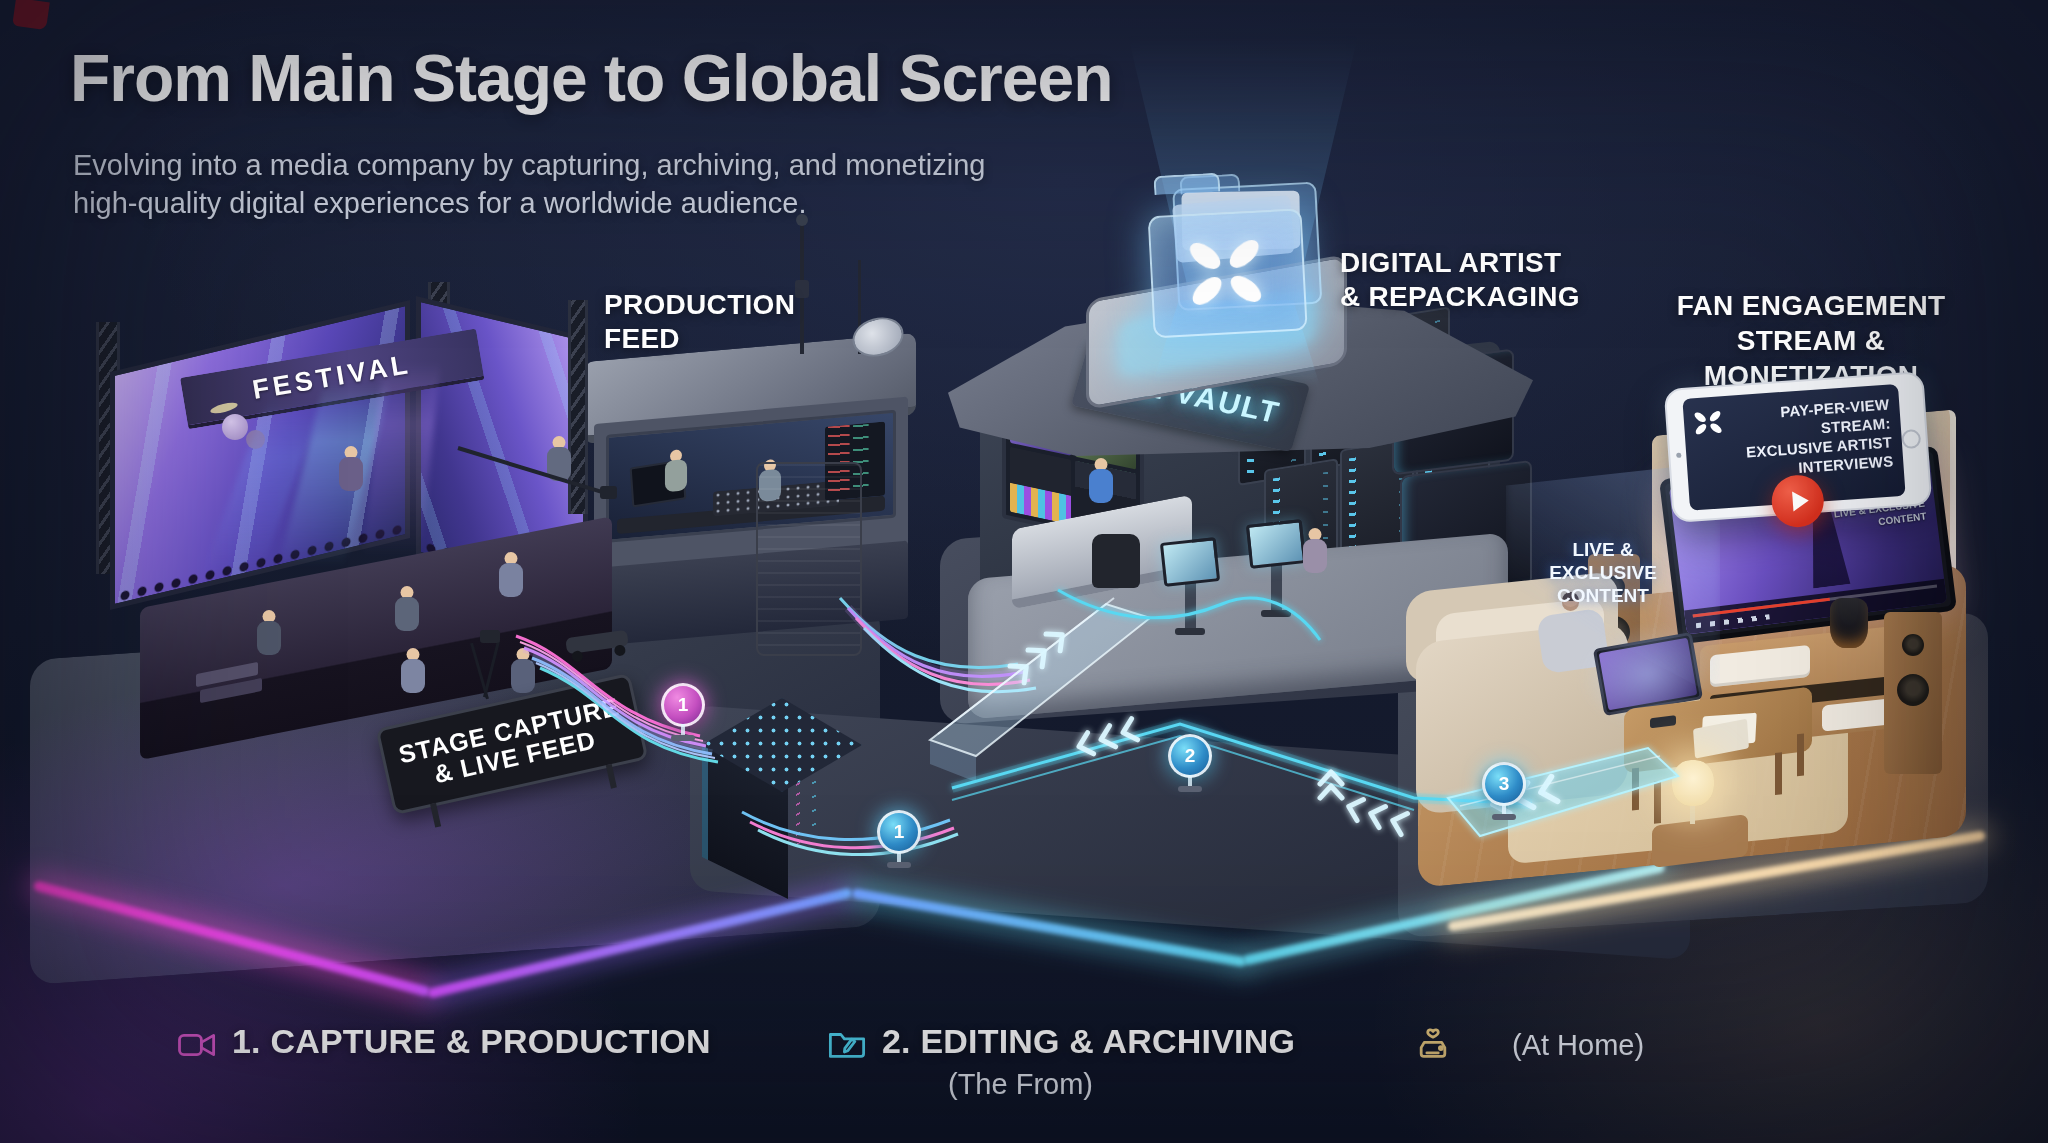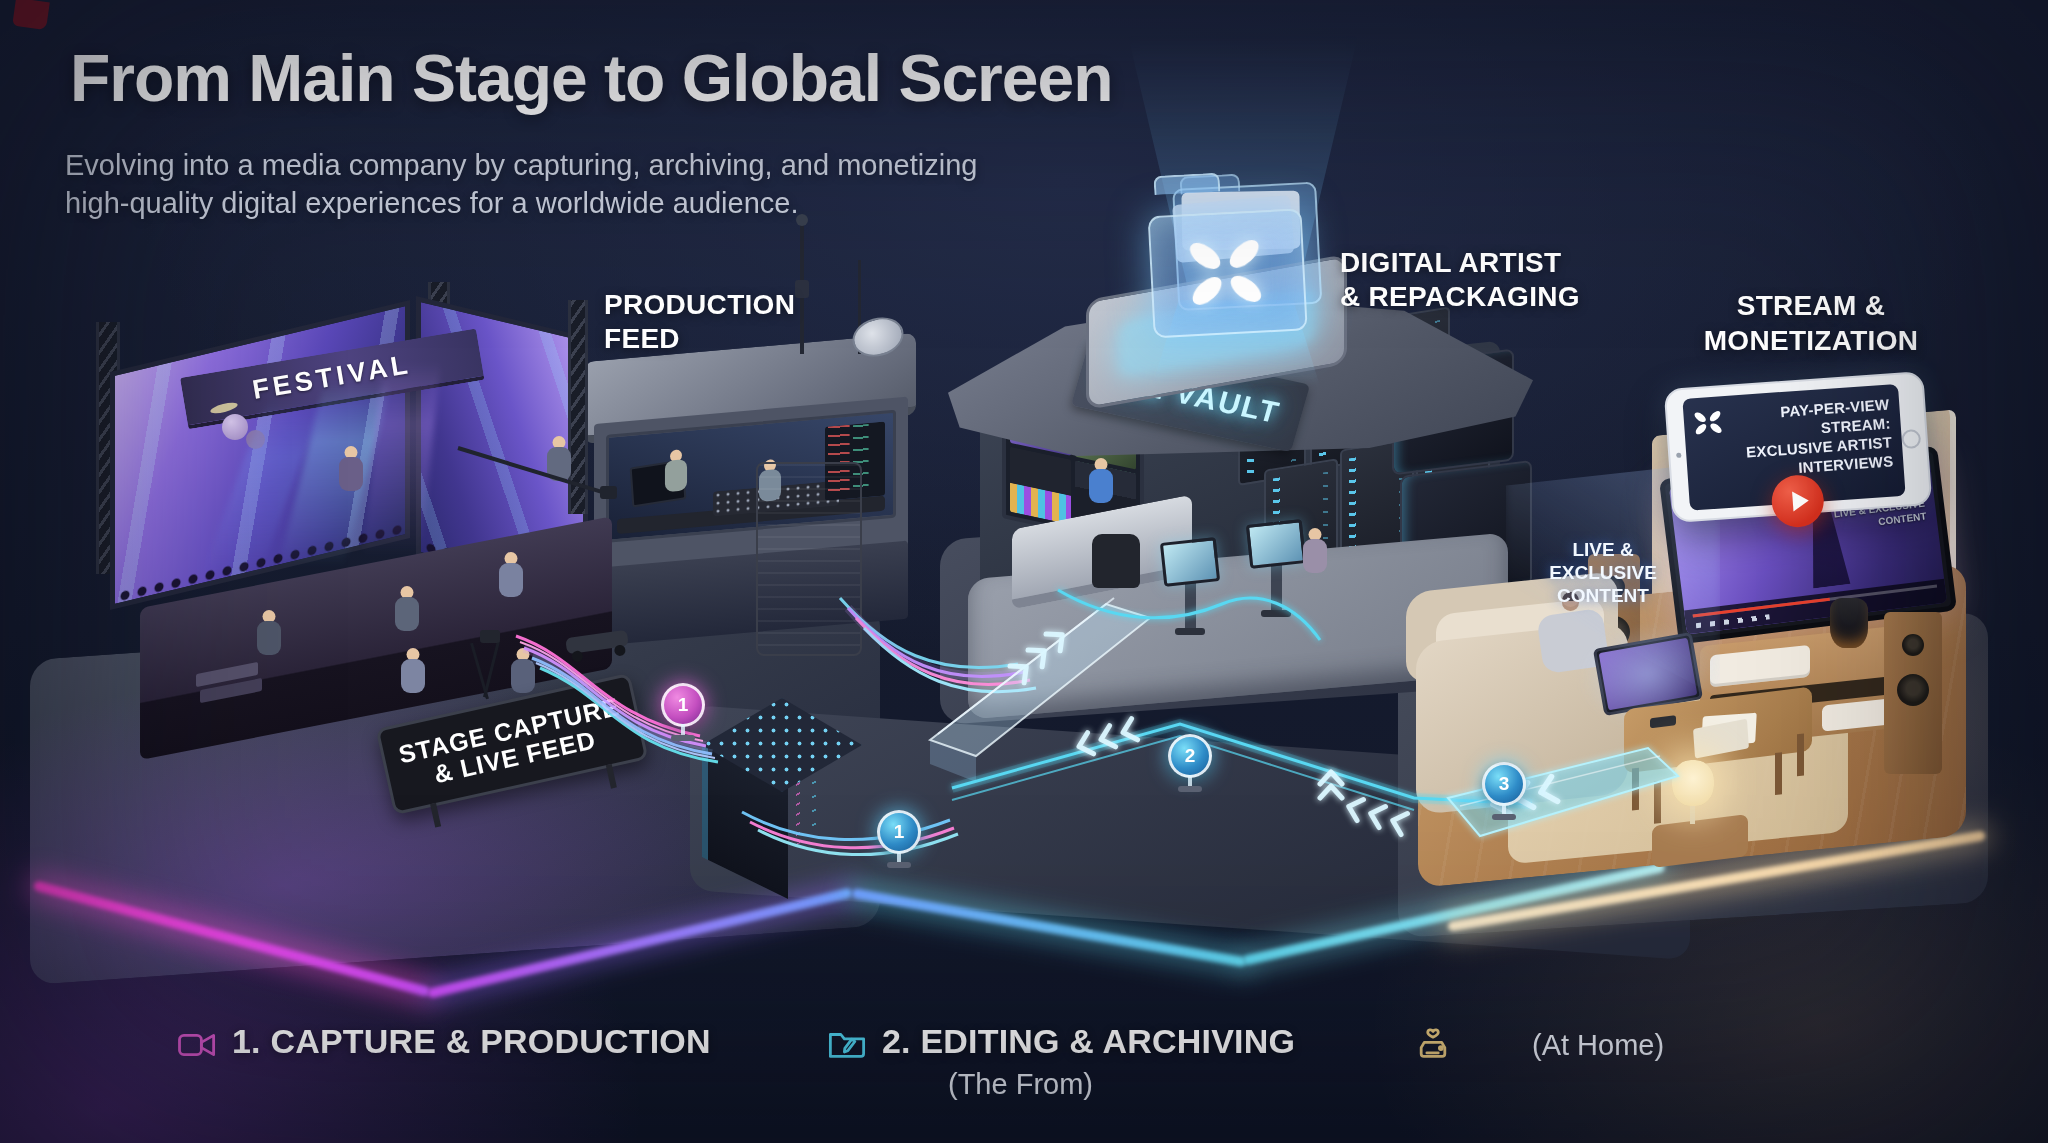--- a/index.html
+++ b/index.html
@@ -9,21 +9,21 @@
       radial-gradient(1500px 760px at 52% 16%, #232c49 0%, rgba(35,44,73,0) 62%),
       radial-gradient(900px 620px at 5% 97%, rgba(150,62,200,.34), rgba(0,0,0,0) 60%),
       radial-gradient(760px 520px at 89% 90%, rgba(255,195,125,.12), rgba(0,0,0,0) 60%),
       linear-gradient(180deg,#1a2138 0%,#151b2e 55%,#0f1526 100%);}
   .abs{position:absolute;}
   i,em{font-style:normal;}
 
   
   .corner-mark{left:14px;top:0;width:34px;height:28px;background:#7d1726;border-radius:0 0 8px 6px;transform:rotate(8deg);opacity:.9;}
   .title{left:70px;top:40px;font-size:66px;font-weight:800;letter-spacing:-1px;color:#fff;text-shadow:0 3px 14px rgba(0,0,0,.45);}
-  .subtitle{left:65px;top:146px;font-size:29px;line-height:38px;color:#c7cdda;text-shadow:0 2px 8px rgba(0,0,0,.4);}
+  .subtitle{left:73px;top:146px;font-size:29px;line-height:38px;color:#c7cdda;text-shadow:0 2px 8px rgba(0,0,0,.4);}
 
   
   .slab{border-radius:26px;}
   .slab-left{left:30px;top:660px;width:850px;height:325px;transform:skewY(-4deg);transform-origin:left top;
     background:radial-gradient(ellipse at 30% 75%, rgba(150,80,225,.35), transparent 62%),linear-gradient(155deg,#4b5162 0%,#343a4a 45%,#22283a 100%);}
   .slab-mid{left:690px;top:705px;width:1000px;height:185px;transform:skewY(4deg);transform-origin:left top;border-radius:22px;
     background:linear-gradient(150deg,#3f4556,#262b3b 80%);}
   .slab-right{left:1398px;top:648px;width:590px;height:290px;transform:skewY(-3.5deg);transform-origin:left top;
     background:radial-gradient(ellipse at 60% 40%, rgba(255,200,130,.18), transparent 65%),linear-gradient(150deg,#454b5a,#2b3040);}
   .pedestal{left:940px;top:540px;width:590px;height:185px;transform:skewY(-4deg);transform-origin:left top;border-radius:26px;
@@ -249,21 +249,21 @@
   .fan-label{left:1666px;top:288px;width:290px;text-align:center;line-height:35px;}
   .live-label{left:1536px;top:538px;width:134px;text-align:center;font-size:19px;font-weight:800;line-height:23px;color:#f2f8ff;text-shadow:0 0 12px rgba(60,110,200,.8);}
 
   
   .legend-item{position:absolute;display:flex;gap:14px;}
   .licon{width:42px;height:42px;fill:none;stroke-width:3.2;stroke-linejoin:round;stroke-linecap:round;margin-top:2px;flex:none;}
   .li1{left:176px;top:1022px;}.li2{left:826px;top:1022px;}.li3{left:1412px;top:1022px;}
   .li1 .licon{stroke:#d957c9;}.li2 .licon{stroke:#4fd3ee;}.li3 .licon{stroke:#e6c77e;}
   .lmain{font-size:34px;font-weight:800;letter-spacing:.2px;text-shadow:0 2px 8px rgba(0,0,0,.45);}
   .lsub{font-size:29px;color:#e9edf5;margin-top:7px;}
-  .lsub1{margin-left:18px;}.lsub2{margin-left:66px;}.lsub3{margin-left:64px;}
+  .lsub1{margin-left:18px;}.lsub2{margin-left:66px;}.lsub3{margin-left:44px;}
 
   .vignette{inset:0;pointer-events:none;box-shadow:inset 0 0 240px 60px rgba(5,8,20,.5);}
   svg.flow{left:0;top:0;width:2048px;height:1143px;}
   .chv{fill:none;stroke:#dbf7ff;stroke-width:5;stroke-linecap:round;stroke-linejoin:round;opacity:.95;}
 </style>
 </head>
 <body>
 
 <div class="canvas">
 
@@ -589,20 +589,21 @@
 
   <div class="abs sec-label booth-label">
     <div>PRODUCTION</div>
     <div>FEED</div>
   </div>
   <div class="abs sec-label vault-label">
     <div>DIGITAL ARTIST</div>
     <div>&amp; REPACKAGING</div>
   </div>
   <div class="abs sec-label fan-label">
+    <div>FAN ENGAGEMENT</div>
     <div>STREAM &amp;</div>
     <div>MONETIZATION</div>
   </div>
   <div class="abs live-label">
     <div>LIVE &amp;</div>
     <div>EXCLUSIVE</div>
     <div>CONTENT</div>
   </div>
 
   <div class="abs tablet">

